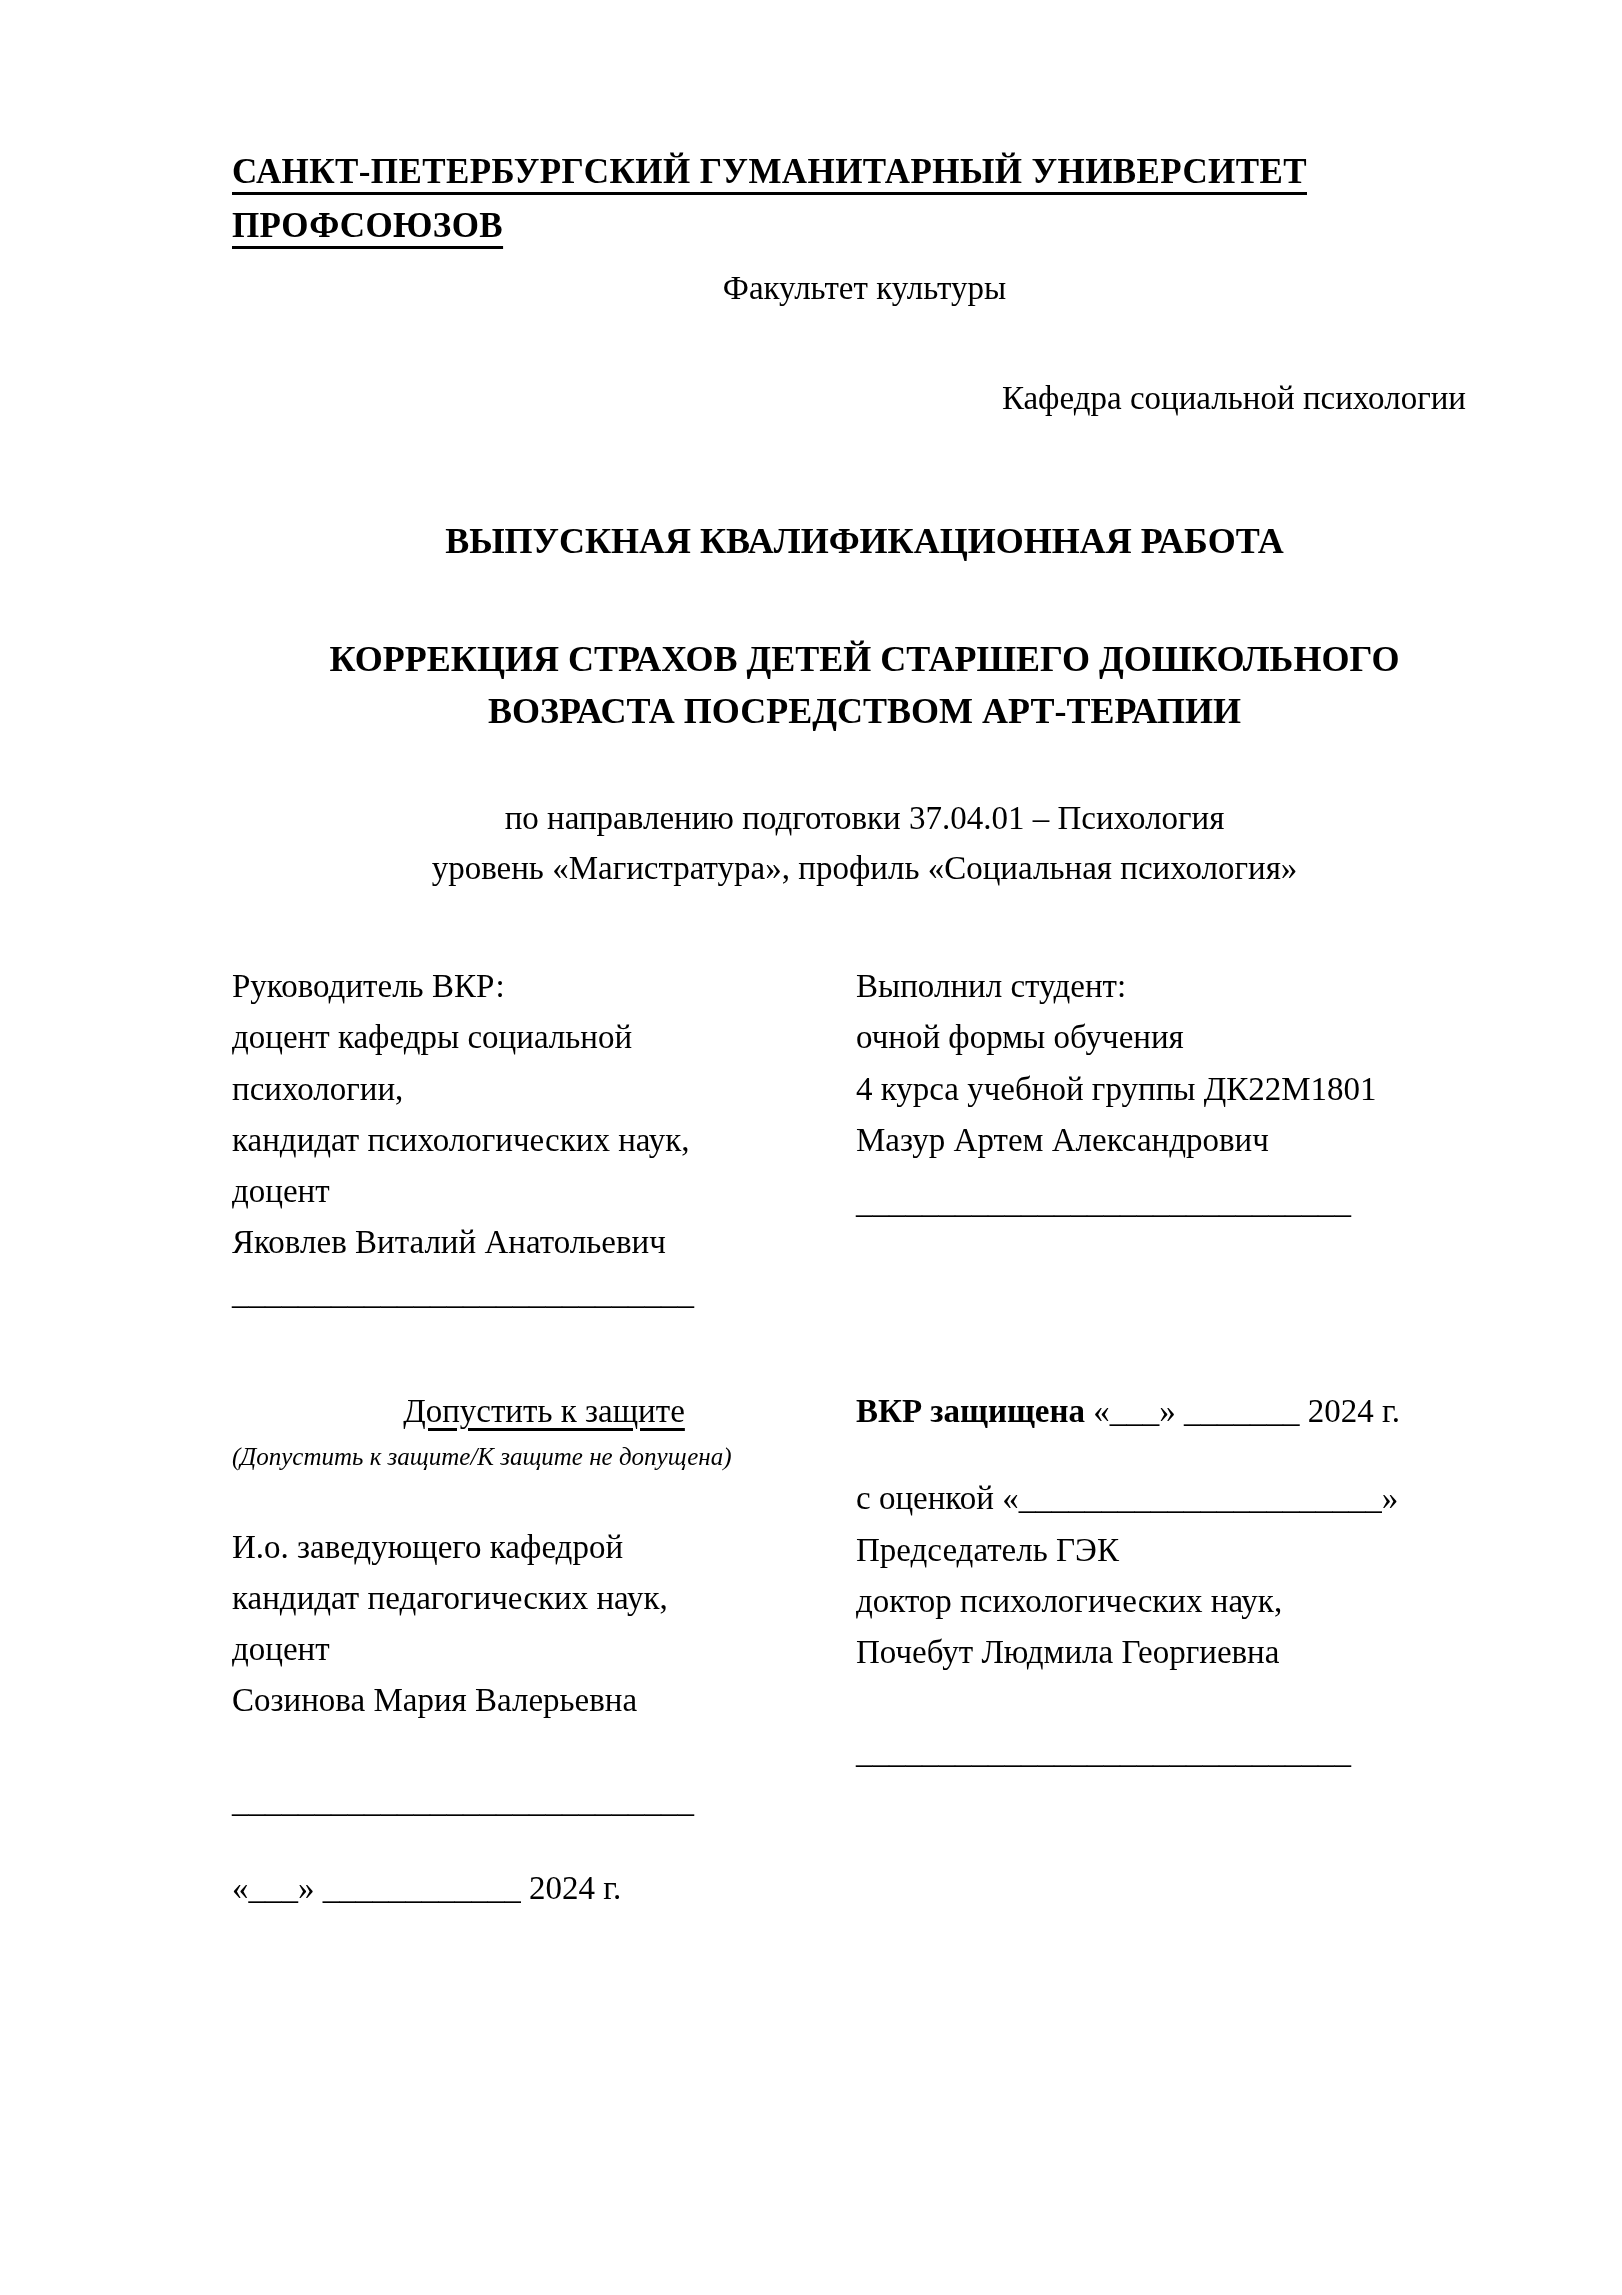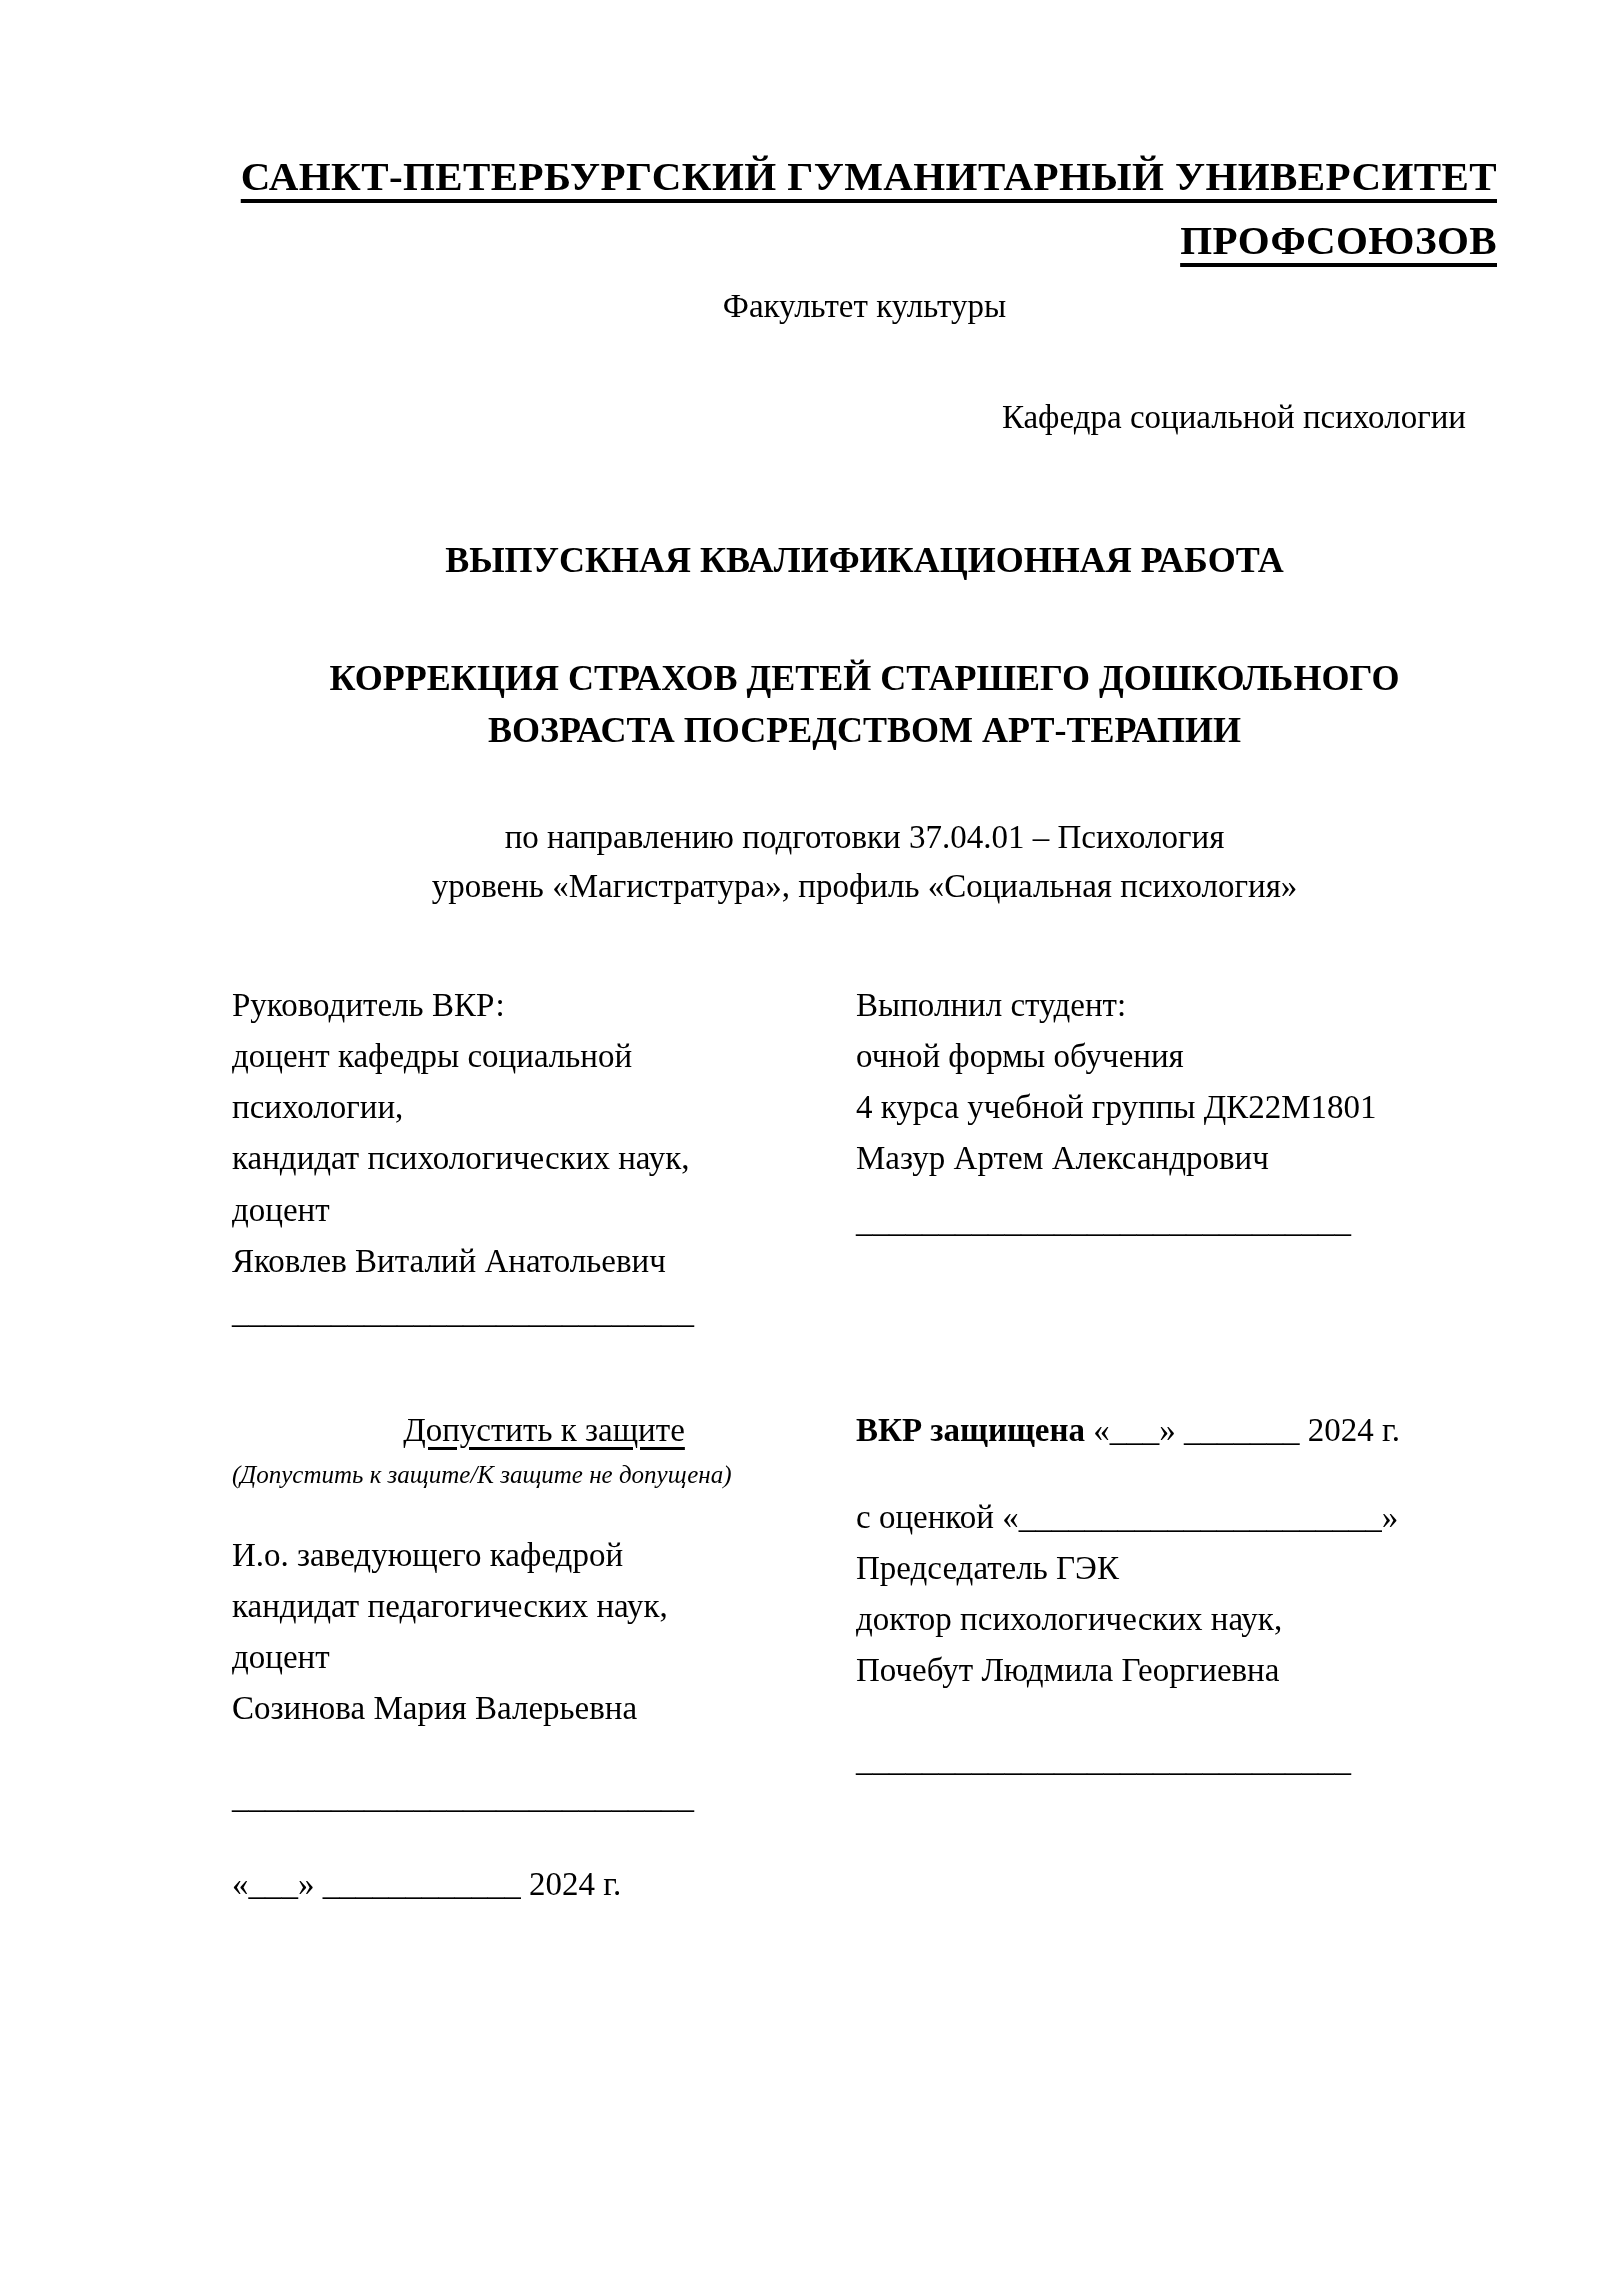--- a/index.html
+++ b/index.html
@@ -15,22 +15,22 @@
     background: #ffffff;
     color: #000000;
     font-family: "Liberation Serif", "DejaVu Serif", serif;
     font-size: 33px;
     line-height: 1.55;
     padding: 145px 126px 0 232px;
     overflow: hidden;
   }
   .university {
     font-weight: bold;
-    font-size: 41px;
-    text-align: right;
+    font-size: 35px;
+    text-align: left;
     text-decoration: underline;
     text-underline-offset: 9.4px;
     letter-spacing: 0.4px;
   }
   .faculty {
     text-align: center;
     margin-top: 9.4px;
   }
   .department {
     text-align: right;
@@ -78,21 +78,21 @@
     text-align: center;
     text-decoration: underline;
     text-underline-offset: 6.3px;
   }
   .admit-note {
     font-size: 25px;
     font-style: italic;
     line-height: 1.3;
     margin-top: 3.1px;
   }
-  .mt-line { margin-top: 38px; }
+  .mt-line { margin-top: 49px; }
   .mt-half { margin-top: 36px; }
   .bold { font-weight: bold; }
   .footer {
     text-align: center;
     margin-top: 192px;
     line-height: 1.55;
   }
 </style>
 </head>
 <body>

